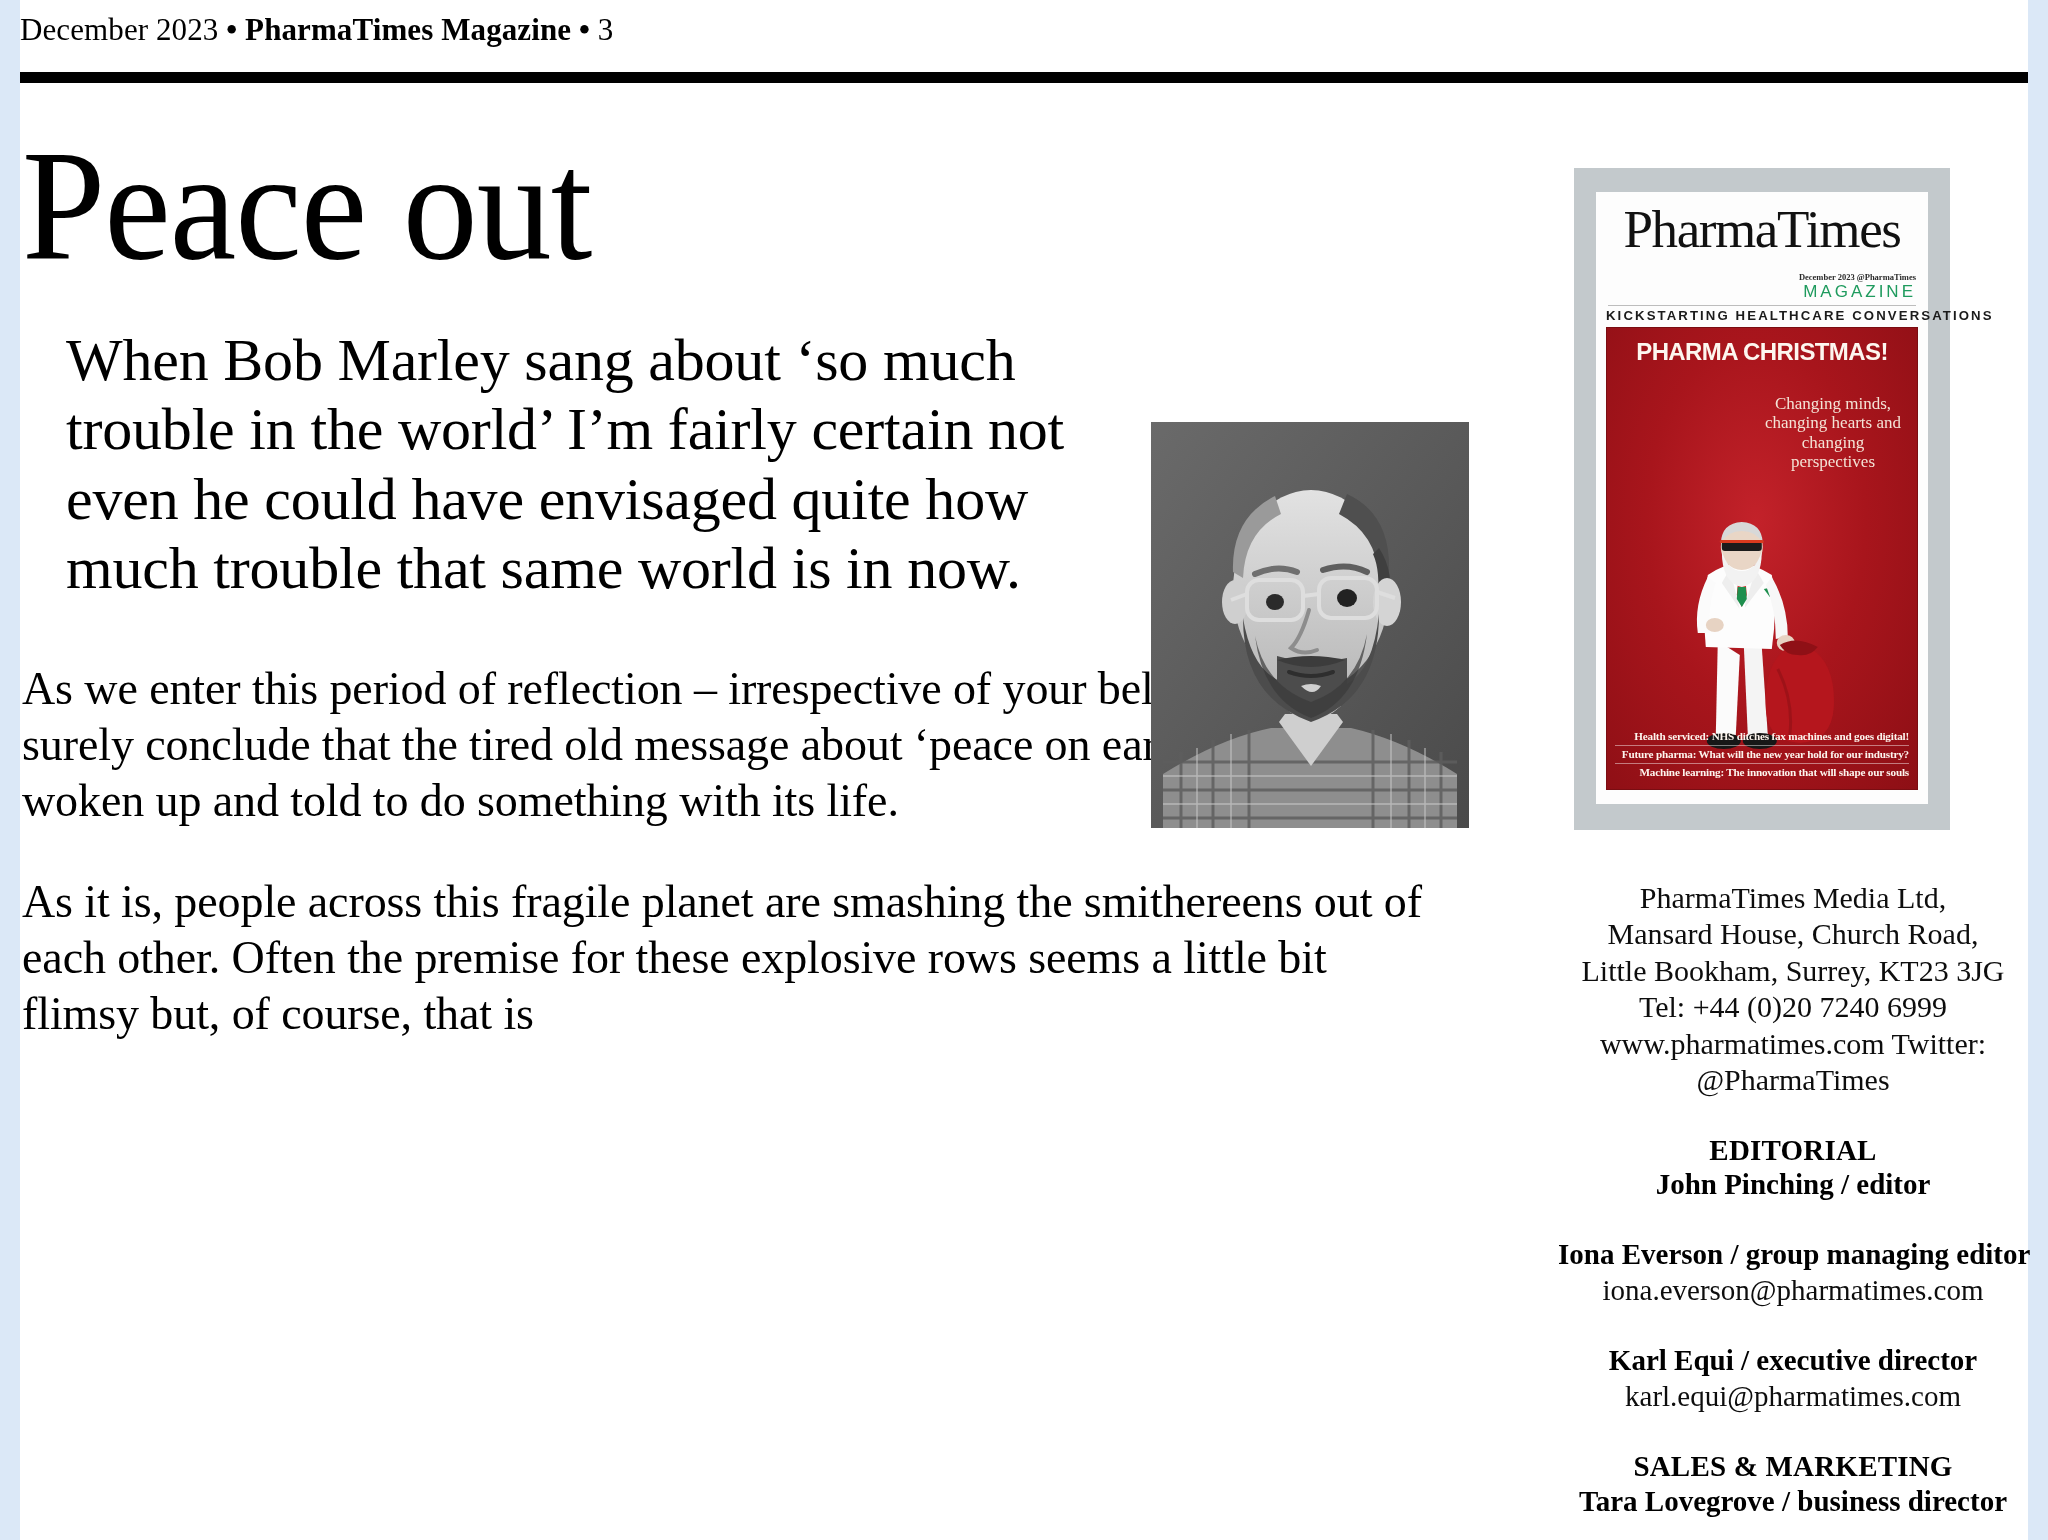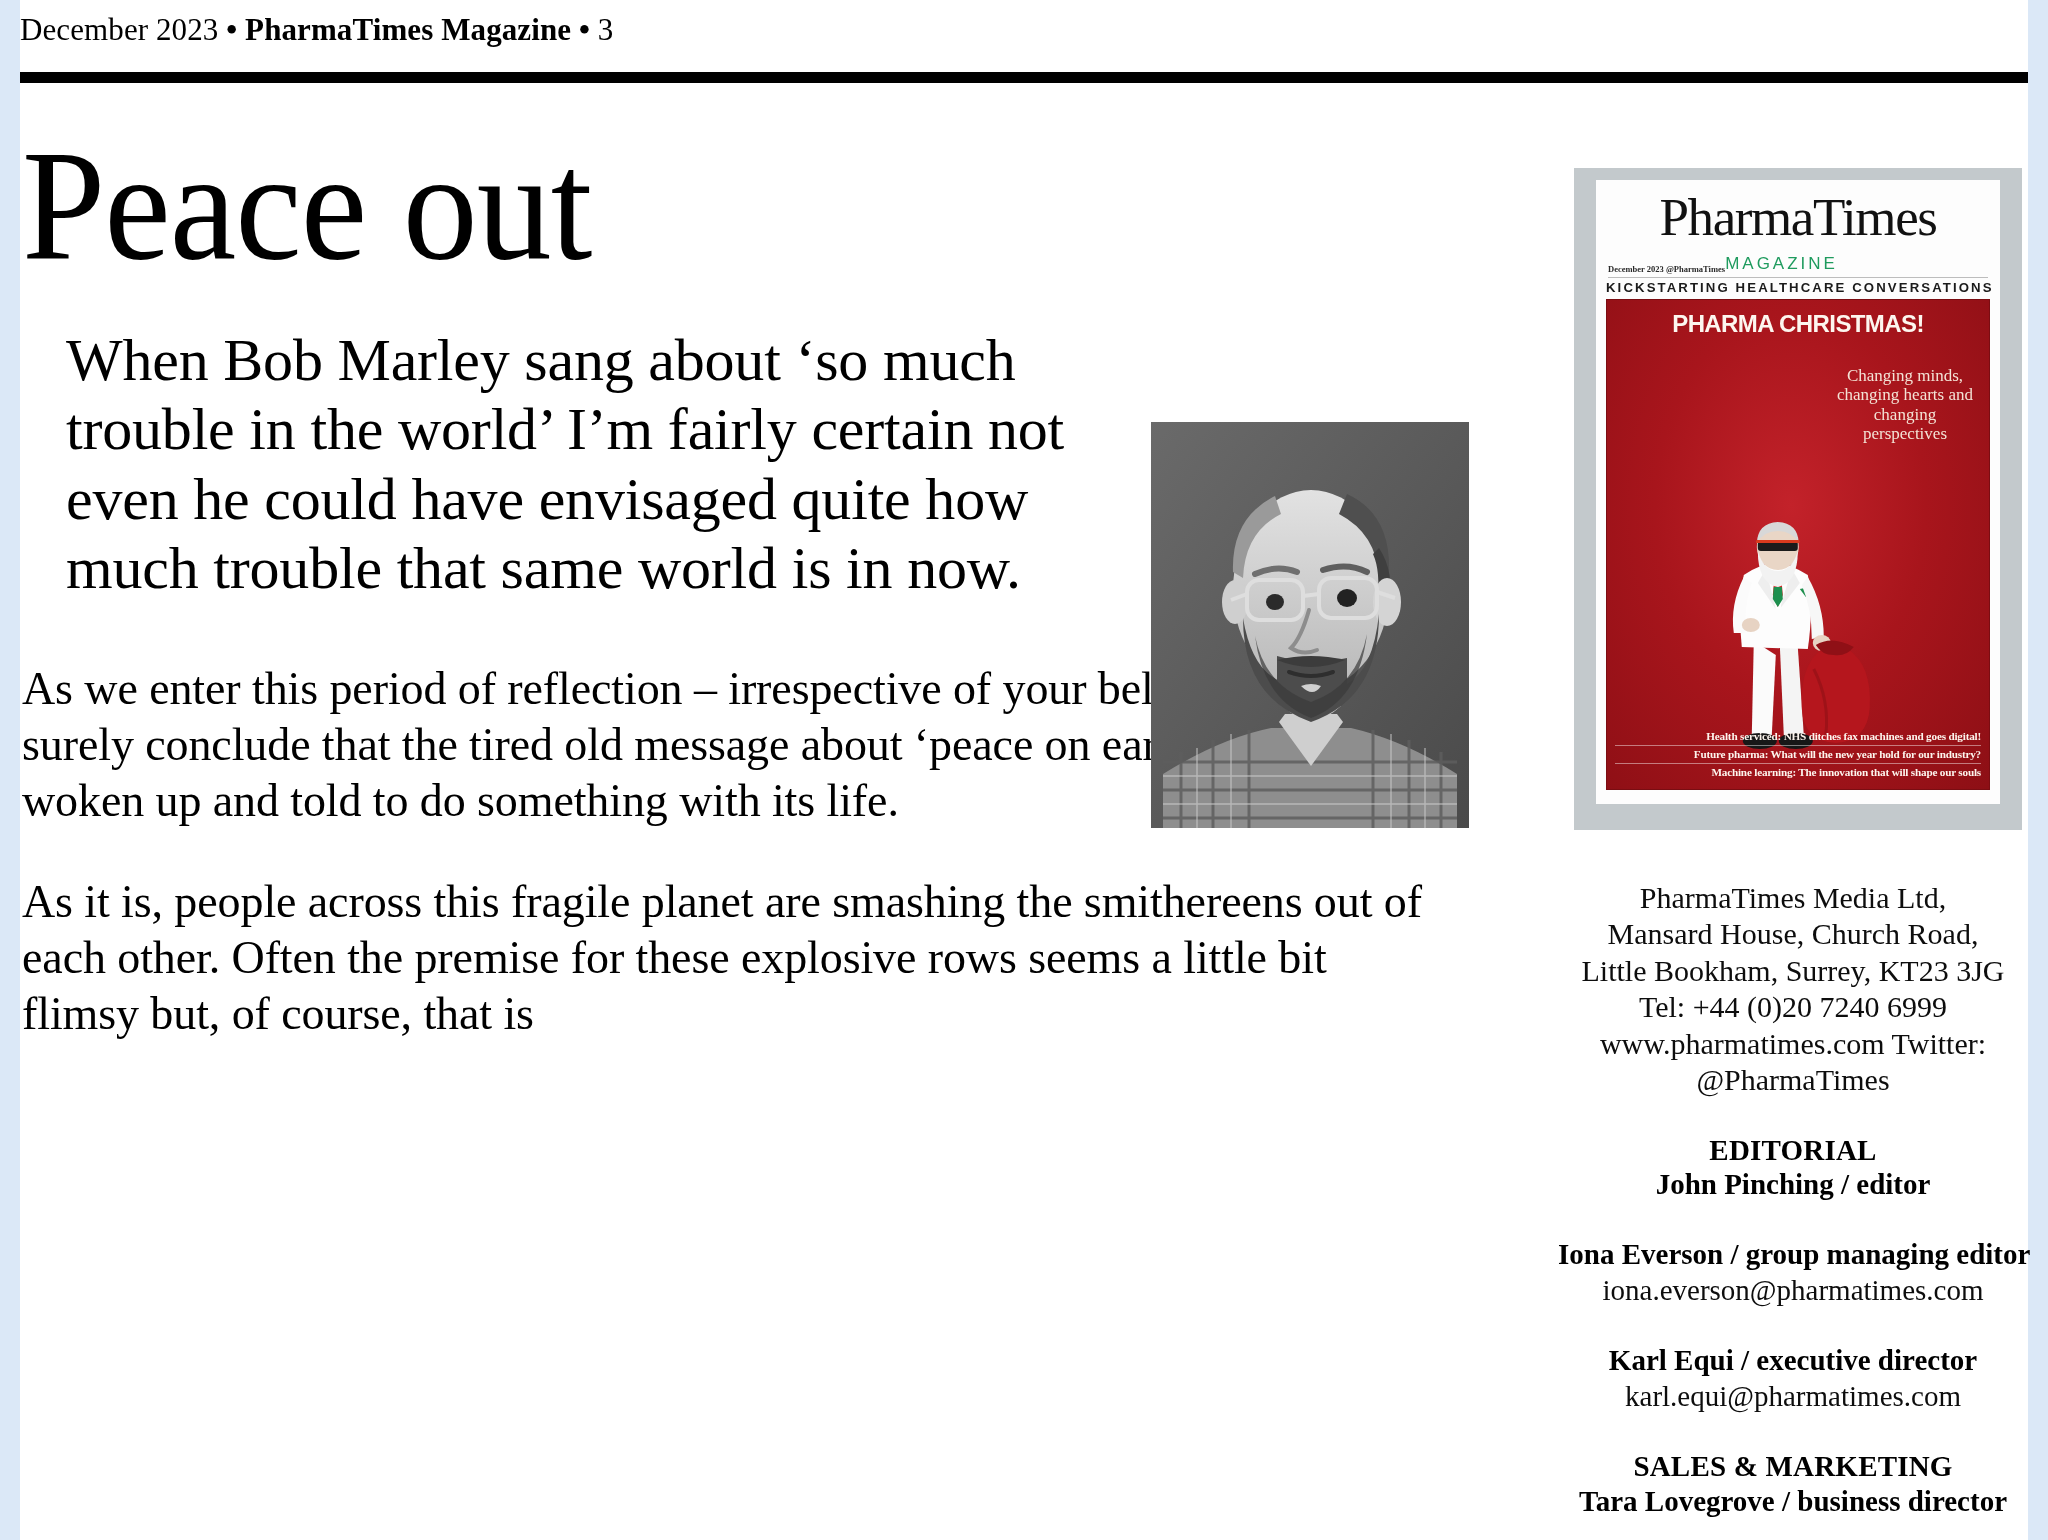--- a/index.html
+++ b/index.html
@@ -110,24 +110,24 @@
   .rail {
     position: absolute;
     left: 1538px;
     top: 168px;
     width: 470px;
     text-align: center;
   }
 
   
   .cover-frame {
-    width: 448px;
+    width: 376px;
     height: 662px;
     background: #c3c9cc;
-    padding: 12px 22px 26px 22px;
+    padding: 24px 22px 26px 22px;
     margin-left: 16px;
   }
   .cover {
     width: 100%;
     height: 100%;
     background: #fdfdfd;
     padding: 10px 10px 14px 10px;
     display: flex;
     flex-direction: column;
   }
@@ -138,23 +138,24 @@
     letter-spacing: -1.4px;
     color: #111;
     text-align: center;
     margin-top: 4px;
     white-space: nowrap;
     transform: scaleX(1.02);
   }
   .cov-sub-row {
     display: flex;
     align-items: flex-end;
-    justify-content: flex-start;
-    margin-top: 12px;
+    justify-content: center;
+    margin-top: 18px;
     padding: 0 2px;
+    flex-direction: column;
   }
   .cov-issue {
     font-size: 8.5px;
     font-weight: 700;
     color: #2a2a2a;
     letter-spacing: 0px;
     white-space: nowrap;
   }
   .cov-magazine {
     font-family: "Liberation Sans", "DejaVu Sans", sans-serif;

